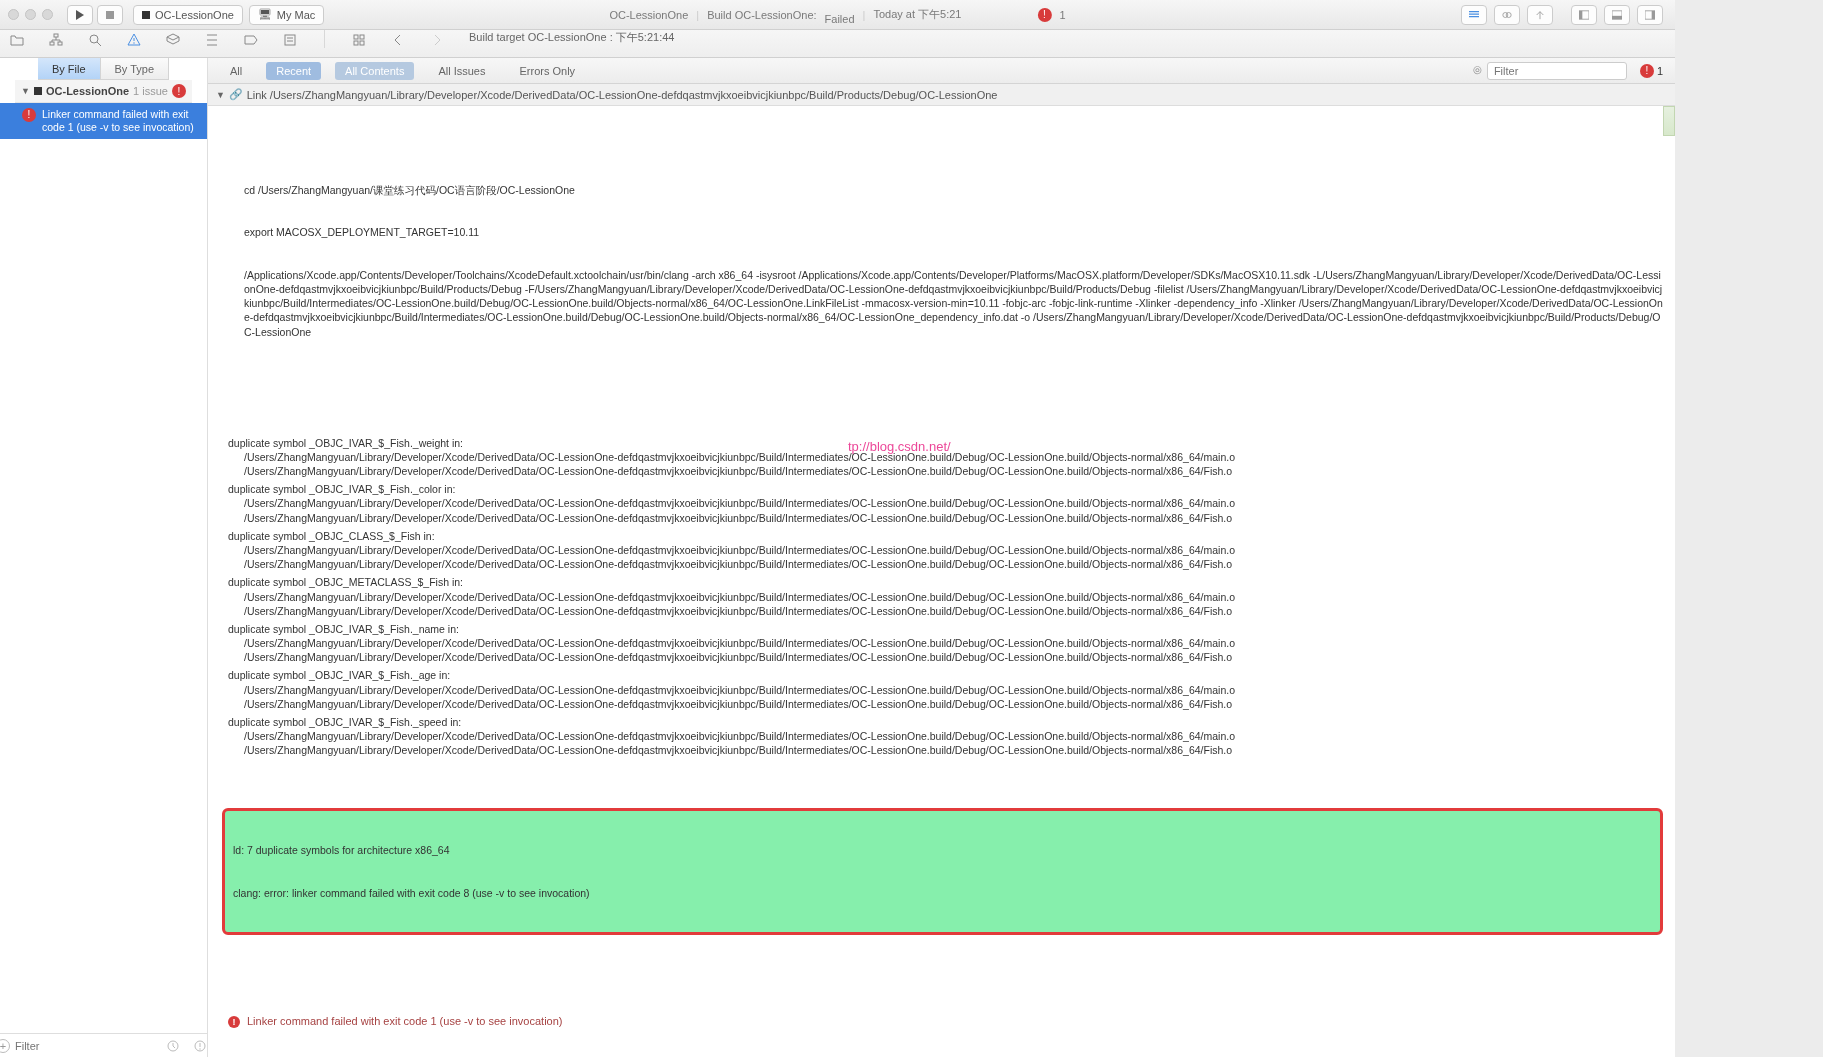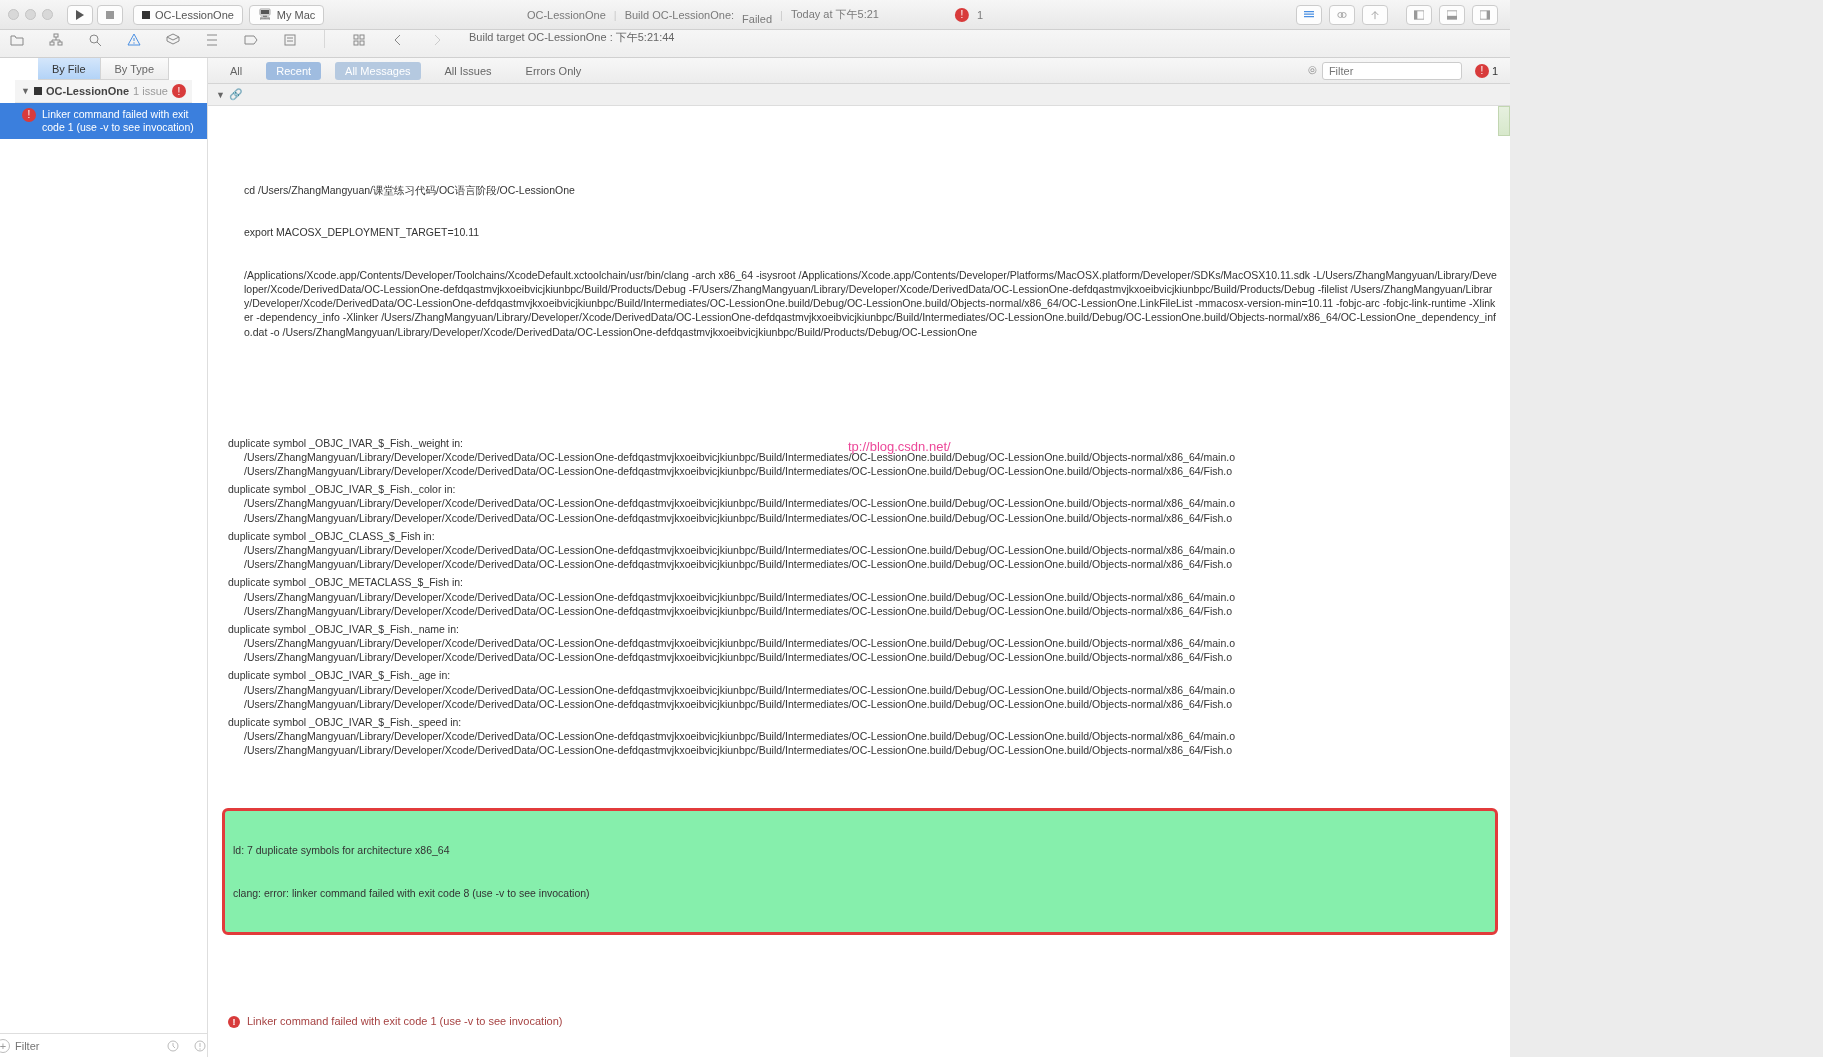--- a/index.html
+++ b/index.html
@@ -1,17 +1,17 @@
 <!DOCTYPE html>
 <html><head>
 <meta charset="utf-8">
 <style>
 * { margin: 0; padding: 0; box-sizing: border-box; font-family: -apple-system, "Helvetica Neue", Arial, sans-serif; }
 body { background: #ececec; color: #333; font-size: 11px; overflow: hidden; }
-.window { width: 1510px; height: 1057px; background: #fff; display: flex; flex-direction: column; }
+.window { width: 1675px; height: 1057px; background: #fff; display: flex; flex-direction: column; }
 
 
 .titlebar { height: 30px; background: linear-gradient(#f6f6f6,#e8e8e8); border-bottom: 1px solid #d0d0d0; display: flex; align-items: center; padding: 0 8px; font-size: 11px; color: #555; }
 .traffic { display: flex; gap: 6px; margin-right: 14px; }
 .dot { width: 11px; height: 11px; border-radius: 50%; background: #d8d8d8; border: 1px solid #c4c4c4; }
 .tb-btn { width: 26px; height: 20px; border: 1px solid #ccc; border-radius: 4px; background: #fdfdfd; display: inline-flex; align-items: center; justify-content: center; margin-right: 4px; cursor: pointer; }
 .tb-btn svg { width: 10px; height: 10px; }
 .scheme { display: flex; align-items: center; gap: 6px; margin-left: 6px; }
 .scheme-box { height: 20px; border: 1px solid #ccc; border-radius: 4px; background: #fdfdfd; display: inline-flex; align-items: center; padding: 0 8px; gap: 5px; }
 .scheme-box .sq { width: 8px; height: 8px; background: #333; }
@@ -258,36 +258,37 @@
               <circle cx="7" cy="10" r="0.7" fill="#bbb"></circle>
             </svg>
           </span>
       </div>
     </div>
 
     <div class="content" style="position:relative;">
       <div class="filter-bar">
         <span class="f">All</span>
         <span class="f pill">Recent</span>
-        <span class="f pill2">All Messages</span>
+        <span class="f pill2">All Contents</span>
         <span class="f">All Issues</span>
         <span class="f">Errors Only</span>
         <div class="right">
           <span style="color:#999;">⦾</span>
           <input class="filter-input" placeholder="Filter" style="">
           <div class="err-badge-right">
             <span class="err-badge">!</span>
             <span>1</span>
           </div>
         </div>
       </div>
 
       <div class="link-row">
         <span class="tri">▼</span>
         <span>🔗</span>
+        <span>Link /Users/ZhangMangyuan/Library/Developer/Xcode/DerivedData/OC-LessionOne-defdqastmvjkxoeibvicjkiunbpc/Build/Products/Debug/OC-LessionOne</span>
       </div>
 
       <div class="log-area">
         <div class="side-scroll-ind"></div>
         <div class="log-block">
           <div class="log-line indent1">cd /Users/ZhangMangyuan/课堂练习代码/OC语言阶段/OC-LessionOne</div>
           <div class="log-line indent1">export MACOSX_DEPLOYMENT_TARGET=10.11</div>
           <div class="log-line indent1">/Applications/Xcode.app/Contents/Developer/Toolchains/XcodeDefault.xctoolchain/usr/bin/clang -arch x86_64 -isysroot /Applications/Xcode.app/Contents/Developer/Platforms/MacOSX.platform/Developer/SDKs/MacOSX10.11.sdk -L/Users/ZhangMangyuan/Library/Developer/Xcode/DerivedData/OC-LessionOne-defdqastmvjkxoeibvicjkiunbpc/Build/Products/Debug -F/Users/ZhangMangyuan/Library/Developer/Xcode/DerivedData/OC-LessionOne-defdqastmvjkxoeibvicjkiunbpc/Build/Products/Debug -filelist /Users/ZhangMangyuan/Library/Developer/Xcode/DerivedData/OC-LessionOne-defdqastmvjkxoeibvicjkiunbpc/Build/Intermediates/OC-LessionOne.build/Debug/OC-LessionOne.build/Objects-normal/x86_64/OC-LessionOne.LinkFileList -mmacosx-version-min=10.11 -fobjc-arc -fobjc-link-runtime -Xlinker -dependency_info -Xlinker /Users/ZhangMangyuan/Library/Developer/Xcode/DerivedData/OC-LessionOne-defdqastmvjkxoeibvicjkiunbpc/Build/Intermediates/OC-LessionOne.build/Debug/OC-LessionOne.build/Objects-normal/x86_64/OC-LessionOne_dependency_info.dat -o /Users/ZhangMangyuan/Library/Developer/Xcode/DerivedData/OC-LessionOne-defdqastmvjkxoeibvicjkiunbpc/Build/Products/Debug/OC-LessionOne</div>
         </div>
         <div style="height:8px;"></div>

